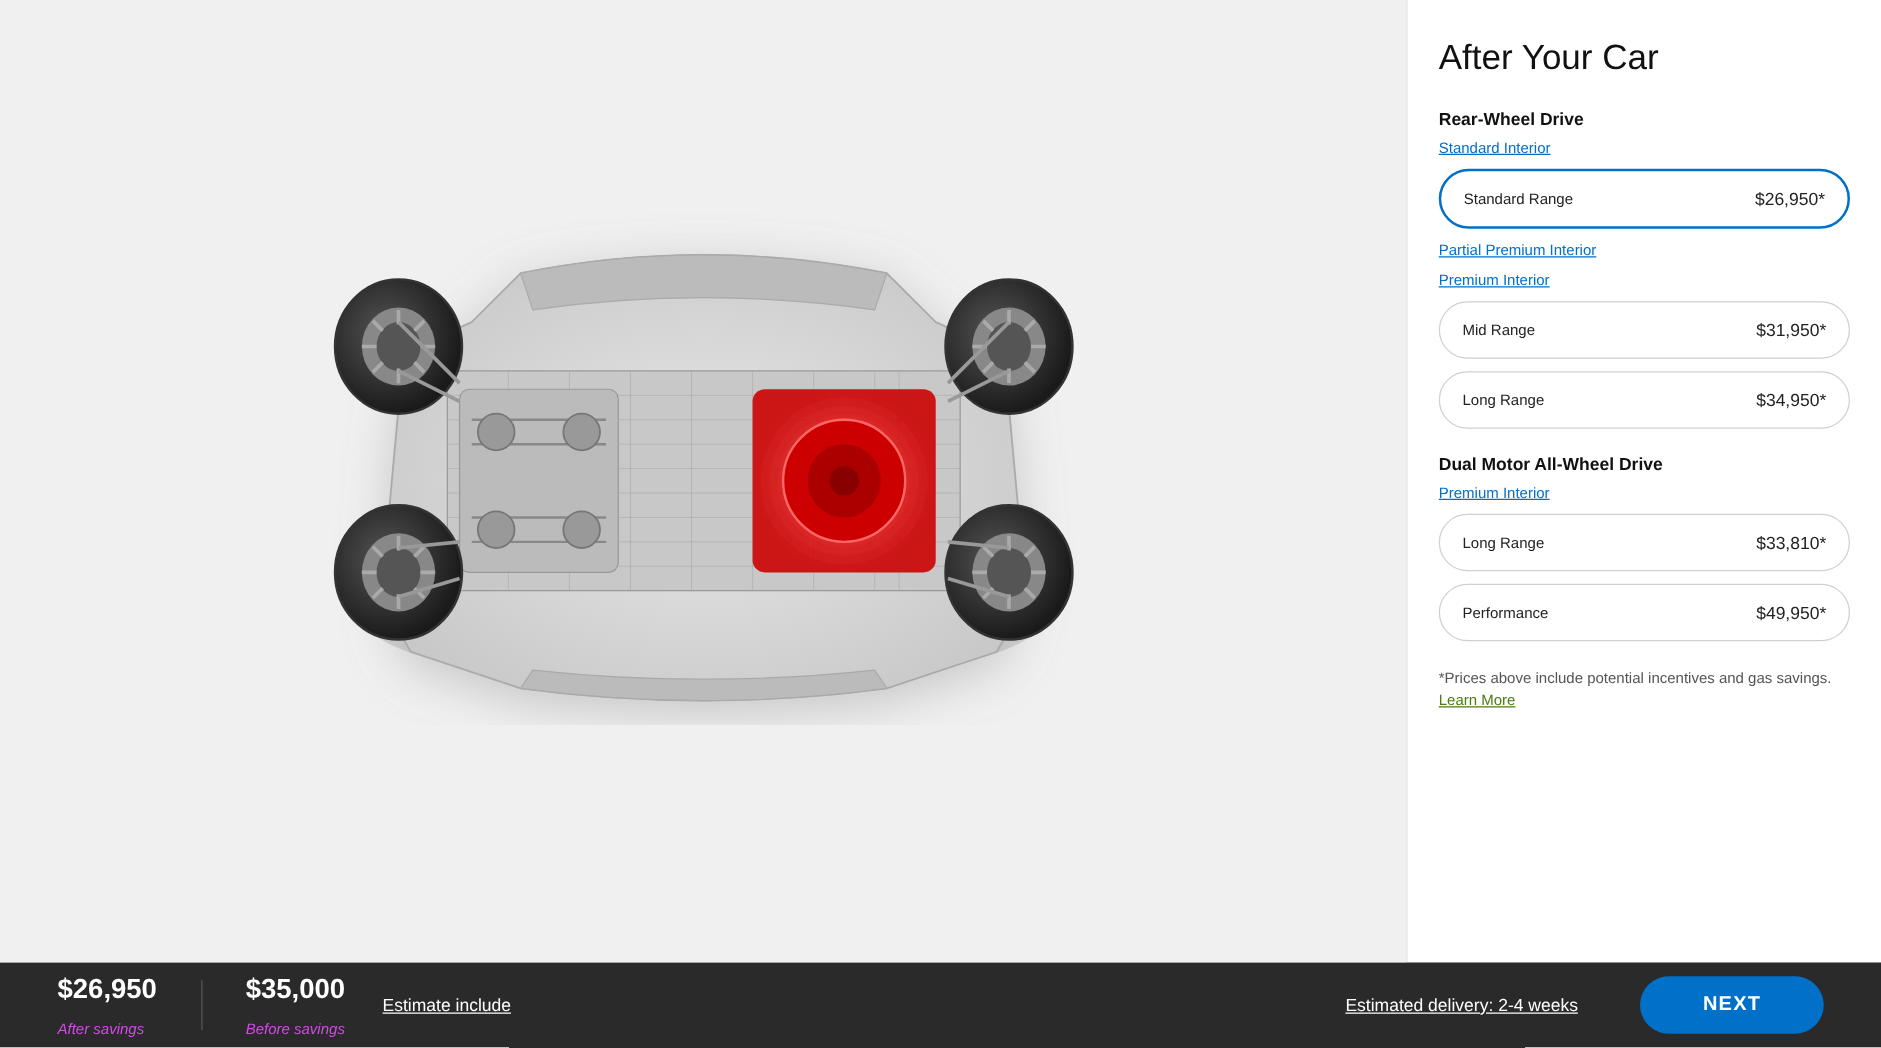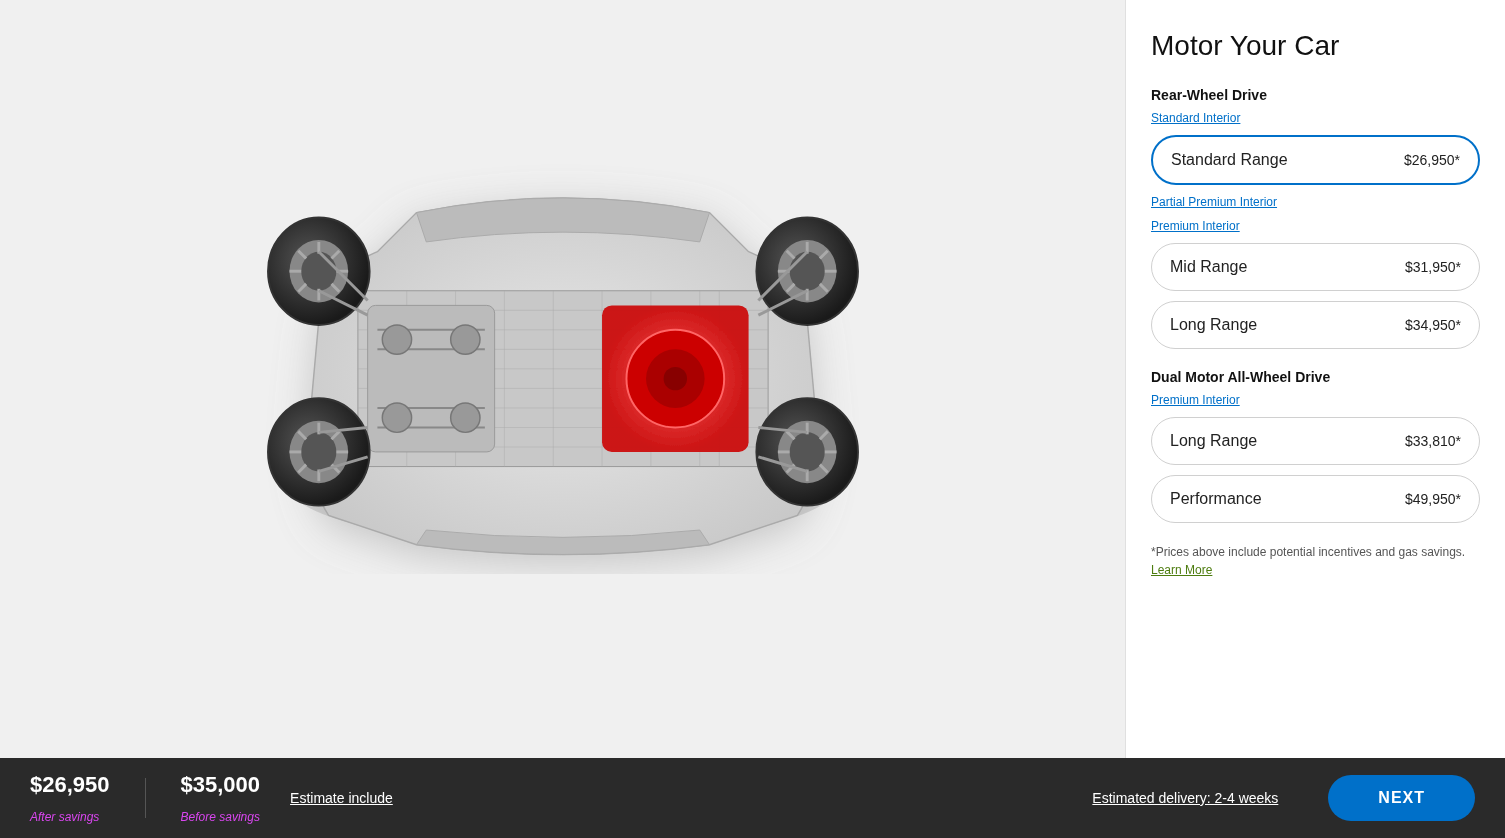--- a/index.html
+++ b/index.html
@@ -115,21 +115,21 @@
       background: #fff;
       transition: border-color 0.2s;
     }
 
     .car-option.selected {
       border: 2px solid #0070c9;
       border-radius: 30px;
     }
 
     .car-option-name {
-      font-size: 16px;
+      font-size: 12px;
       color: #222;
       font-weight: 400;
     }
 
     .car-option-price {
       font-size: 14px;
       color: #222;
       font-weight: 400;
     }
 
@@ -140,25 +140,25 @@
       line-height: 1.5;
     }
 
     .disclaimer a {
       color: #4d7c0f;
       text-decoration: underline;
     }
 
     
     .bottom-bar {
-      height: 80px;
+      height: 68px;
       background: #2a2a2a;
       display: flex;
       align-items: center;
-      padding: 0 30px;
+      padding: 0 46px;
       gap: 30px;
     }
 
     .price-after {
       color: #fff;
     }
 
     .price-main {
       font-size: 22px;
       font-weight: 600;
@@ -356,21 +356,21 @@
 
         <path d="M 200 60 Q 350 30 500 60 L 490 90 Q 350 70 210 90 Z" fill="#bbb" stroke="#aaa" stroke-width="1"></path>
 
         <path d="M 200 400 Q 350 420 500 400 L 490 385 Q 350 400 210 385 Z" fill="#bbb" stroke="#aaa" stroke-width="1"></path>
       </svg>
     </div>
 
   </div>
 
   <div class="right-panel">
-    <h1 class="panel-title">Motor Your Car</h1>
+    <h1 class="panel-title">After Your Car</h1>
 
     <div class="drive-section">
       <div class="drive-type">Rear-Wheel Drive</div>
 
       <div>
         <span class="interior-label">Standard Interior</span>
         <div class="car-option selected">
           <span class="car-option-name">Standard Range</span>
           <span class="car-option-price">$26,950*</span>
         </div>

